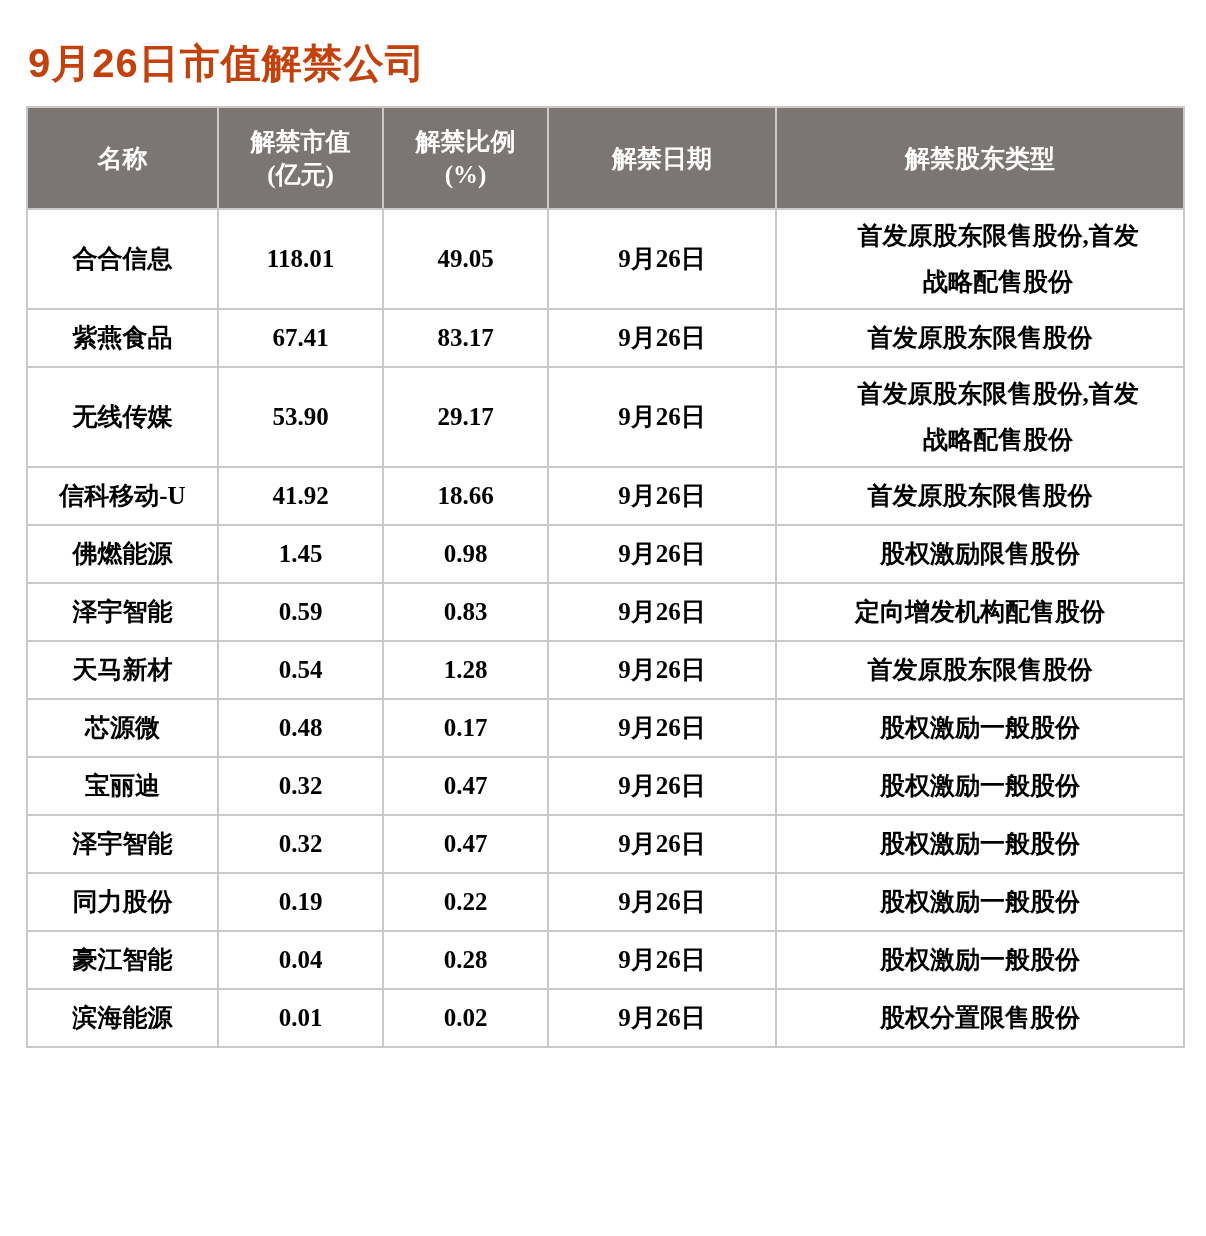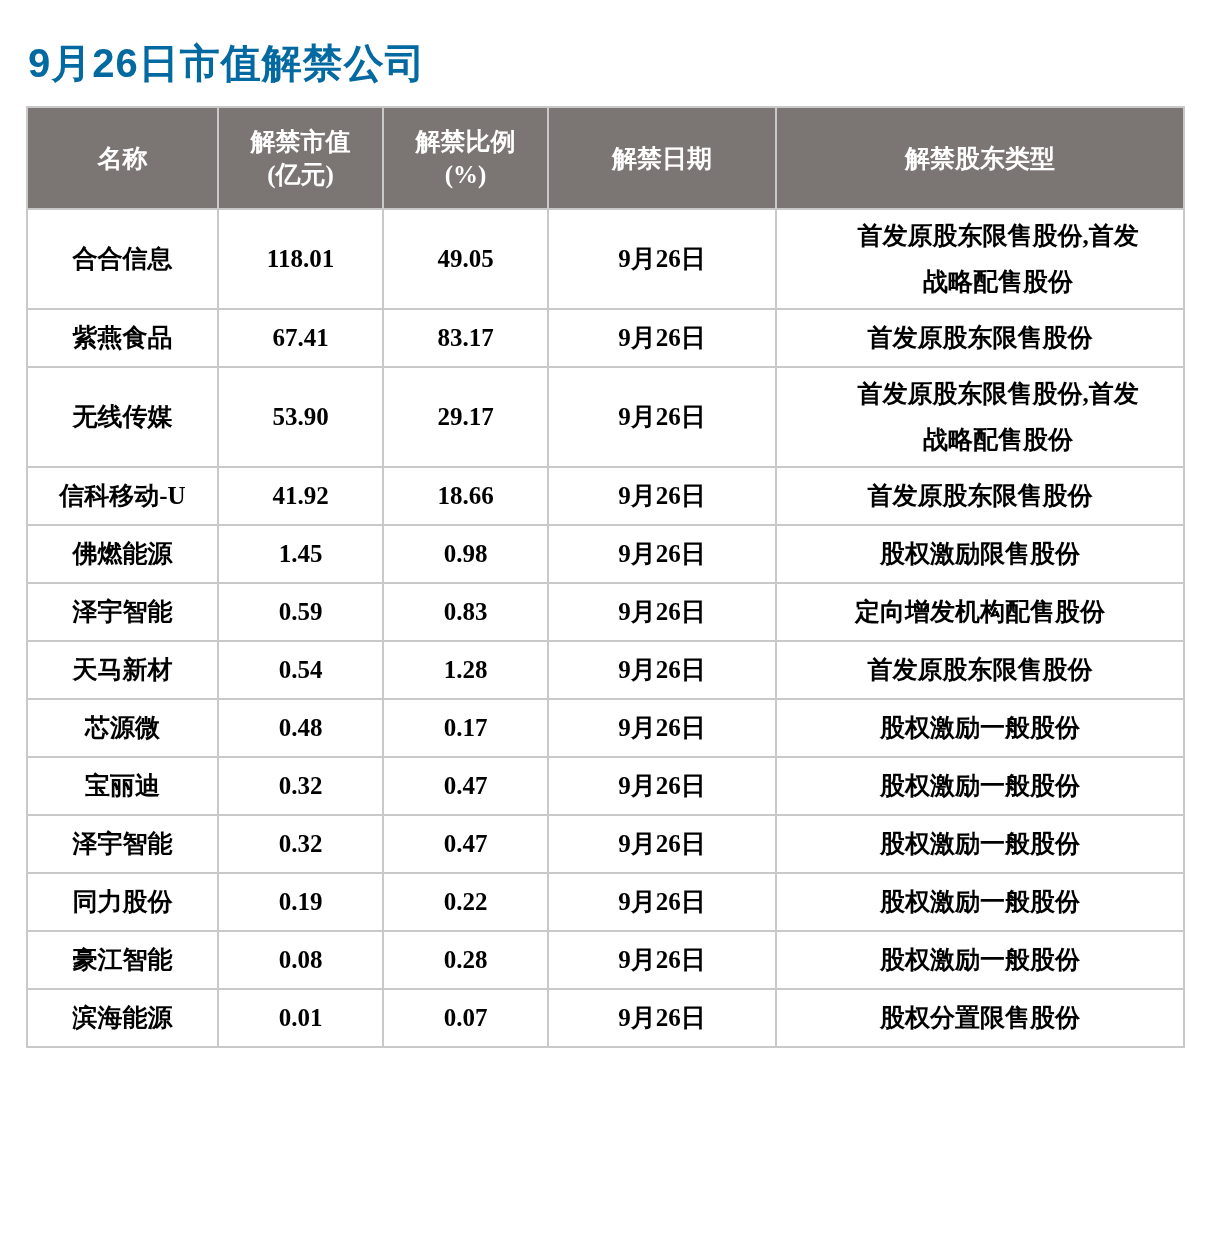--- a/index.html
+++ b/index.html
@@ -21,21 +21,21 @@
     box-sizing: border-box;
     padding: 30px 24px 0 24px;
   }
   .title {
     font-family: "Liberation Sans", sans-serif;
     font-size: 40px;
     font-weight: 700;
     letter-spacing: 1px;
     line-height: 54px;
     margin: 6px 0 16px 4px;
-    color: #0369a1;
+    color: #c2410c;
   }
   table.unlock-table {
     border-collapse: collapse;
     width: 1157px;
     table-layout: fixed;
     margin-left: 2px;
   }
   table.unlock-table th,
   table.unlock-table td {
     border: 2px solid #c9c9c9;
@@ -219,30 +219,30 @@
         <td class="num">0.19</td>
         <td class="num">0.22</td>
         <td class="num">9月26日</td>
         <td class="type">股权激励一般股份</td>
       </tr>
 
 
 
       <tr>
         <td class="name">豪江智能</td>
-        <td class="num">0.08</td>
+        <td class="num">0.04</td>
         <td class="num">0.28</td>
         <td class="num">9月26日</td>
         <td class="type">股权激励一般股份</td>
       </tr>
 
       <tr>
         <td class="name">滨海能源</td>
         <td class="num">0.01</td>
-        <td class="num">0.07</td>
+        <td class="num">0.02</td>
         <td class="num">9月26日</td>
         <td class="type">股权分置限售股份</td>
       </tr>
 
     </tbody>
   </table>
 
 </div>
 
 </body></html>

